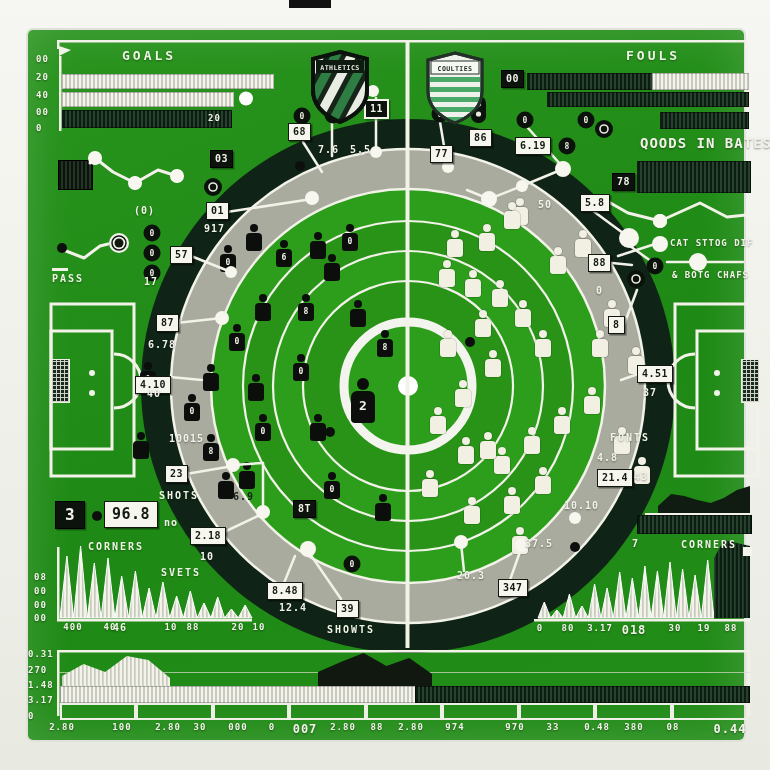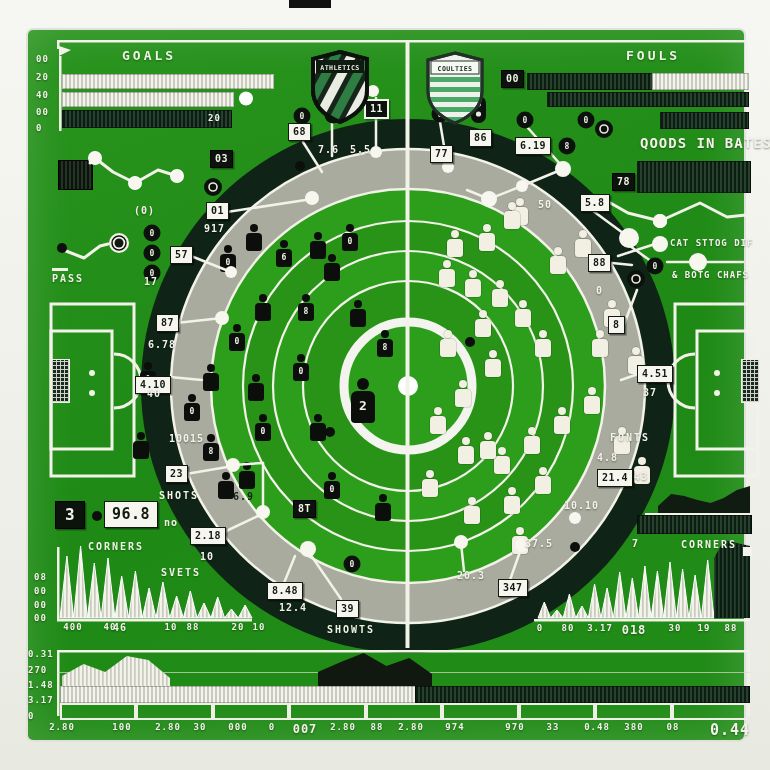--- a/index.html
+++ b/index.html
@@ -515,21 +515,21 @@
       <div class="txt ctr" style="left: 305px; top: 723px; font-size: 12px;">007</div>
       <div class="txt ctr" style="left: 343px; top: 723px; font-size: 9px;">2.80</div>
       <div class="txt ctr" style="left: 377px; top: 723px; font-size: 9px;">88</div>
       <div class="txt ctr" style="left: 411px; top: 723px; font-size: 9px;">2.80</div>
       <div class="txt ctr" style="left: 455px; top: 723px; font-size: 9px;">974</div>
       <div class="txt ctr" style="left: 515px; top: 723px; font-size: 9px;">970</div>
       <div class="txt ctr" style="left: 553px; top: 723px; font-size: 9px;">33</div>
       <div class="txt ctr" style="left: 597px; top: 723px; font-size: 9px;">0.48</div>
       <div class="txt ctr" style="left: 634px; top: 723px; font-size: 9px;">380</div>
       <div class="txt ctr" style="left: 673px; top: 723px; font-size: 9px;">08</div>
-      <div class="txt ctr" style="left: 730px; top: 723px; font-size: 15px;">0.44</div>
+      <div class="txt ctr" style="left: 730px; top: 723px; font-size: 12px;">0.44</div>
       <div class="wb" style="left: 288px; top: 123px;">68</div>
       <div class="wb" style="left: 430px; top: 145px;">77</div>
       <div class="wb" style="left: 469px; top: 129px;">86</div>
       <div class="wb" style="left: 515px; top: 137px;">6.19</div>
       <div class="wb" style="left: 580px; top: 194px;">5.8</div>
       <div class="wb" style="left: 588px; top: 254px;">88</div>
       <div class="wb" style="left: 608px; top: 316px;">8</div>
       <div class="wb" style="left: 637px; top: 365px;">4.51</div>
       <div class="wb" style="left: 206px; top: 202px;">01</div>
       <div class="wb" style="left: 170px; top: 246px;">57</div>

